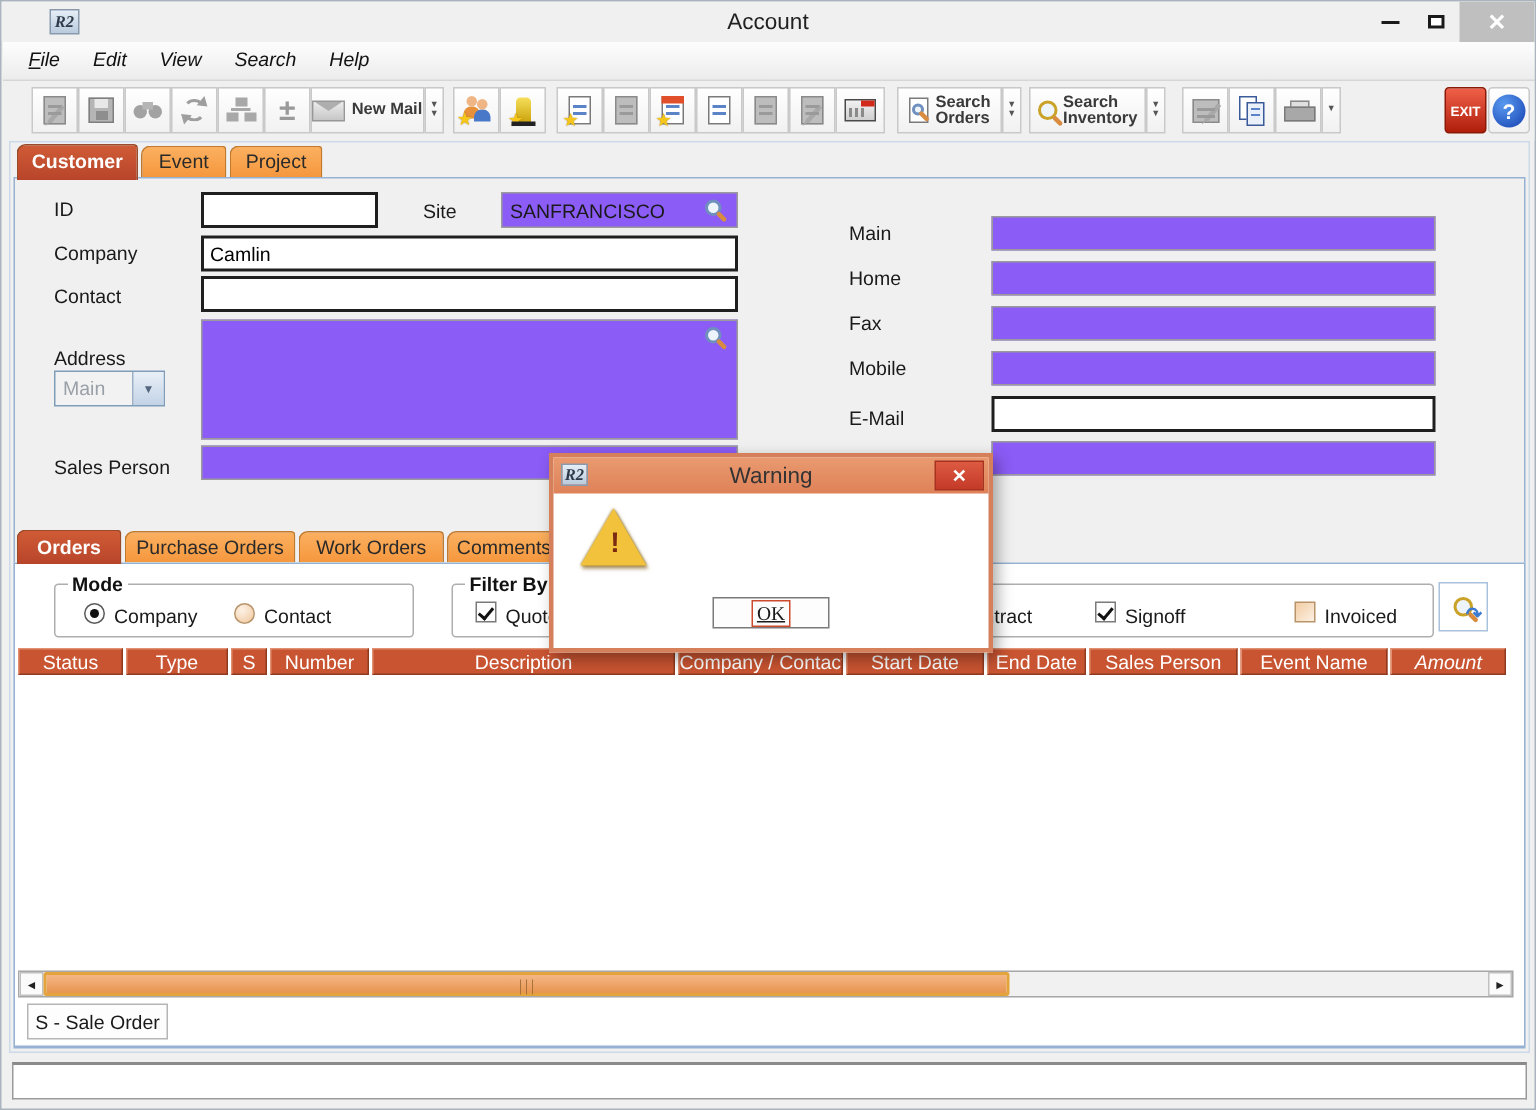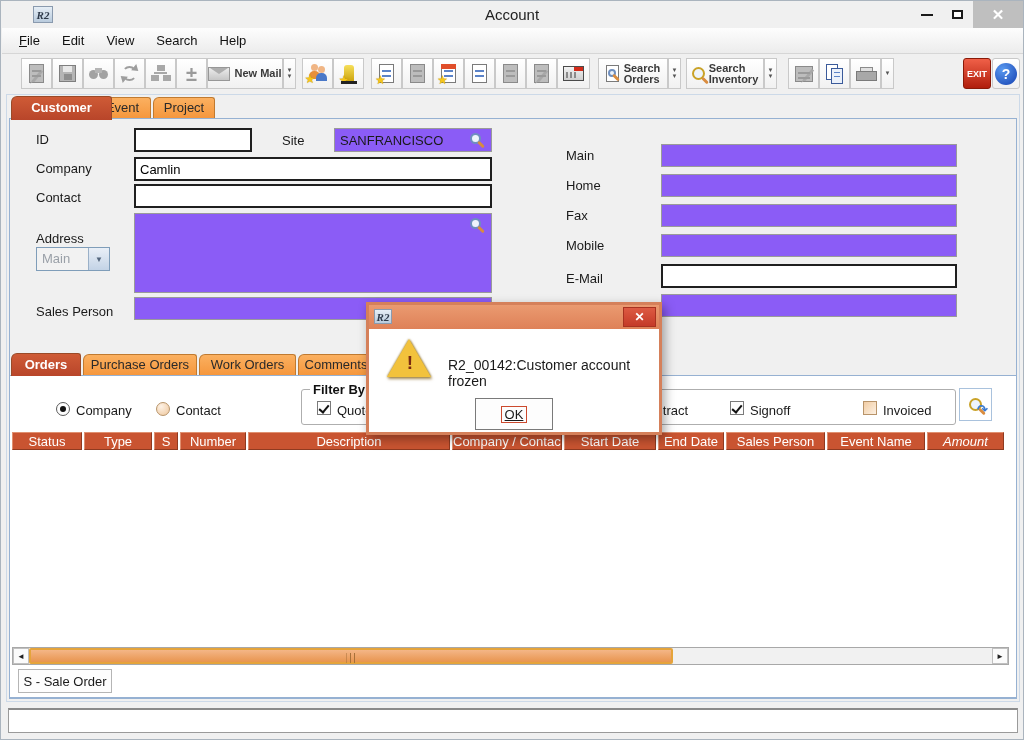--- a/index.html
+++ b/index.html
@@ -20,21 +20,21 @@
   .win-controls { position:absolute; right:0; top:0; height:27px; display:flex; }
   .win-btn { width:31px; height:27px; display:flex; align-items:center; justify-content:center; }
   .win-btn.close { width:50px; background:#bfbfbf; }
   .glyph-min { width:12px; height:2px; background:#1a1a1a; }
   .glyph-max { width:11px; height:9px; border:2px solid #1a1a1a; background:#fff; }
   .glyph-close { color:#fff; font-size:15px; font-weight:bold; color:#ffffff; }
 
   
   .menubar { position:absolute; left:1px; top:27px; width:1022px; height:26px;
     background:linear-gradient(#fdfdfd,#ececec); border-bottom:1px solid #d6d6d6;
-    display:flex; align-items:center; padding-left:6px; }
+    display:flex; padding-left:6px;font-style:italic; }
   .menu-item { padding:0 11px; height:24px; line-height:24px; color:#111; }
   .menu-item.mn-first::first-letter { text-decoration:underline; }
 
   
   .toolbar { position:absolute; left:1px; top:53px; width:1022px; height:40px; background:#f0f0f0; }
   .tb { position:absolute; top:4px; height:31px; width:31px;
     border:1px solid #c9c9c9; background:linear-gradient(#ffffff,#f1f1f1);
     display:flex; align-items:center; justify-content:center; }
   .tb.drop { width:13px; flex-direction:column; gap:1px; }
   .drop-ch { color:#555; font-size:6px; line-height:5px; }
@@ -150,22 +150,22 @@
     display:flex; align-items:center; }
   .dlg-title-text { position:absolute; left:0; right:0; text-align:center; font-size:15px; color:#333; }
   .dlg-close { position:absolute; right:3px; top:2px; width:33px; height:20px; background:linear-gradient(#dd5a42,#c43a28);
     border:1px solid #a83220; display:flex; align-items:center; justify-content:center; color:#fff; font-weight:bold; font-size:12px; }
   .warn-wrap { position:absolute; left:18px; top:34px; width:46px; height:42px; }
   .warn-tri { position:absolute; left:0; top:0; width:0; height:0;
     border-left:22px solid transparent; border-right:22px solid transparent; border-bottom:38px solid #f2c23c;
     filter:drop-shadow(0 0 1px #8a6a10) drop-shadow(1px 2px 1px rgba(120,80,0,.5)); }
   .warn-excl { position:absolute; left:0; right:0; top:13px; text-align:center; color:#7a2a12; font-weight:bold; font-size:19px; }
   .dlg-msg { position:absolute; left:79px; top:52px; font-size:14px; color:#1a1a1a; }
-  .dlg-ok { position:absolute; left:106px; top:93px; width:78px; height:32px; background:#fdfdfd; border:1px solid #7a7a7a;
-    display:flex; align-items:center; justify-content:center; }
+  .dlg-ok { position:absolute; left:106px; top:93px; width:78px; height:21px; background:#fdfdfd; border:1px solid #7a7a7a;
+    display:flex; align-items:center; justify-content:center;font-family:Liberation Serif, serif; }
   .dlg-ok span { outline:1px solid #cc4a2e; padding:0 3px; text-decoration:underline; font-size:13px; }
 </style>
 </head>
 <body>
 
 <div id="app">
 
   <div class="titlebar">
     <div class="r2-icon abs" style="left:32px; top:5px;">R2</div>
     <div class="title-text">Account</div>
@@ -300,21 +300,21 @@
 
     <div class="tb exit-btn" style="left:961px; width:28px;">
         <span class="exit-label">EXIT</span>
       </div>
     <div class="tb help-btn" style="left:990px; width:28px;">
         <span class="help-circle">?</span>
       </div>
   </div>
 
   <div class="frame-outer"></div>
-  <div class="tab active" style="left:10px; top:95px; width:101px; height:24px; line-height:22px; z-index:4;">Customer</div>
+  <div class="tab active" style="left:10px; top:95px; width:81px; height:24px; line-height:22px; z-index:4;">Customer</div>
   <div class="tab" style="left:93px; top:96px; width:57px; height:21px; line-height:20px;">Event</div>
   <div class="tab" style="left:152px; top:96px; width:62px; height:21px; line-height:20px;">Project</div>
   <div class="panel-main"></div>
 
   <div>
     <div class="flabel" style="left:35px; top:131px;">ID</div>
     <input class="tinput" style="left: 133px; top: 127px; width: 118px; height: 24px;" value="">
     <div class="flabel" style="left:281px; top:132px;">Site</div>
     <div class="gfield" style="left:333px; top:127px; width:158px; height:24px;">
       <span style="position:absolute; left:5px; top:4px; font-size:13px;">SANFRANCISCO</span>
@@ -355,20 +355,23 @@
     <input class="tinput" style="left: 660px; top: 263px; width: 296px; height: 24px;" value="">
     <div class="gfield" style="left:660px; top:293px; width:296px; height:23px;"></div>
   </div>
 
   <div class="tab active" style="left:10px; top:352px; width:70px; height:23px; line-height:21px; z-index:4;">Orders</div>
   <div class="tab" style="left:82px; top:353px; width:114px; height:21px; line-height:20px;">Purchase Orders</div>
   <div class="tab" style="left:198px; top:353px; width:97px; height:21px; line-height:20px;">Work Orders</div>
   <div class="tab" style="left:297px; top:353px; width:76px; height:21px; line-height:20px;">Comments</div>
   <div class="panel-lower"></div>
 
+  <fieldset class="grp" style="left:35px; top:381px; width:240px; height:43px; background:#fff;">
+    <legend>Mode</legend>
+  </fieldset>
   <div>
     <span class="radio sel" style="left:55px; top:401px;"></span>
     <div class="flabel" style="left:75px; top:402px;">Company</div>
     <span class="radio unsel" style="left:155px; top:401px;"></span>
     <div class="flabel" style="left:175px; top:402px;">Contact</div>
   </div>
 
   <fieldset class="grp" style="left:300px; top:381px; width:655px; height:43px; background:#fff;">
     <legend>Filter By</legend>
   </fieldset>
@@ -414,27 +417,27 @@
       </div>
   </div>
 
   <div class="legendbox">S - Sale Order</div>
 
   <input class="statusfield" value="" style="">
 
   <div class="dialog">
     <div class="dlg-title">
       <div class="r2-icon" style="position:absolute; left:5px; top:4px; width:18px; height:15px;">R2</div>
+      <div class="dlg-title-text">Warning</div>
       <div class="dlg-close">
           <span>✕</span>
         </div>
     </div>
     <div class="warn-wrap">
       <span class="warn-tri"></span>
       <span class="warn-excl">!</span>
     </div>
-    <div class="dlg-msg">R2_00142:Customer account frozen</div>
     <div class="dlg-ok">
         <span>OK</span>
       </div>
   </div>
 
 </div>
 
 </body></html>

